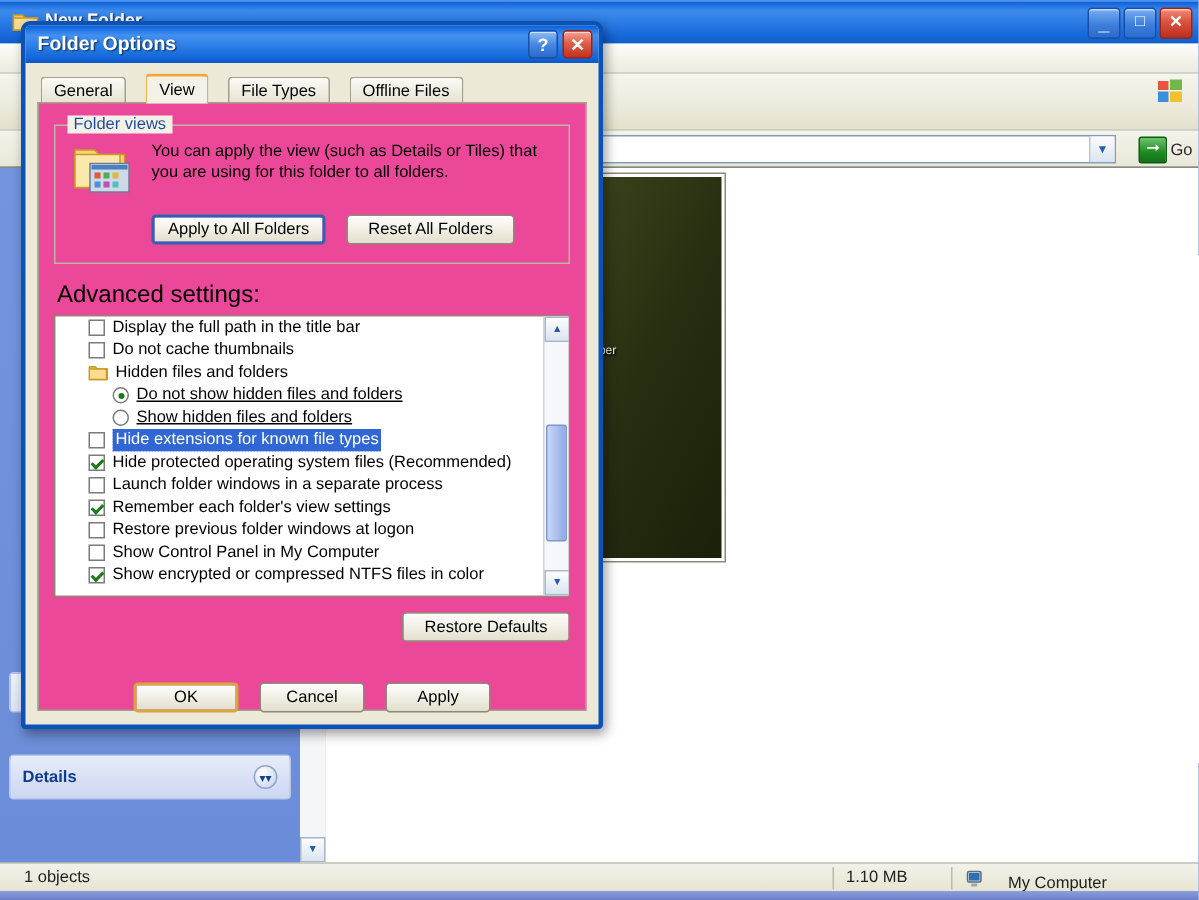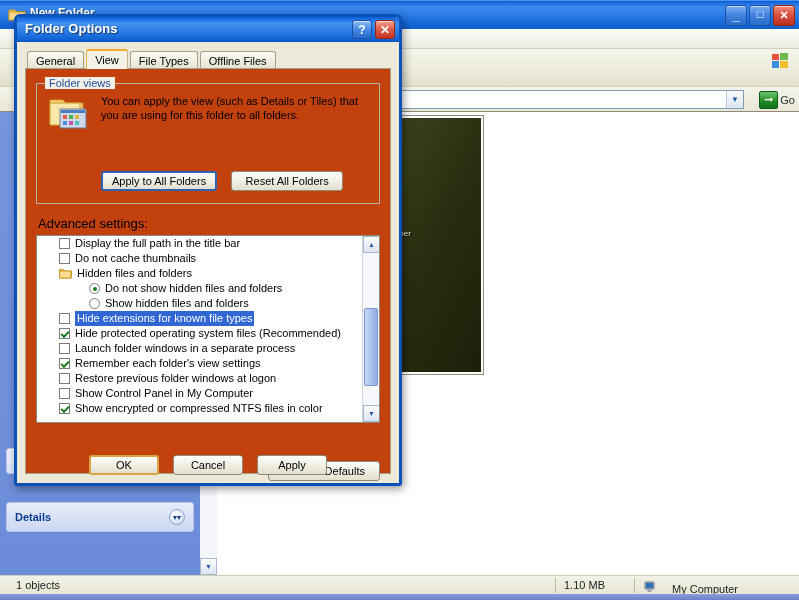--- a/index.html
+++ b/index.html
@@ -216,37 +216,37 @@
     border:1px solid #9c2414;
   }
   .dlg-btn .g {
     position:absolute; inset:0; display:flex; align-items:center; justify-content:center;
     color:#fff; font-weight:bold; font-size:12px;
   }
 
   .dlg-inner { padding:7px 8px 8px 8px; }
 
   
-  .tabstrip { display:flex; align-items:flex-end; height:20px; padding-left:2px; }
+  .tabstrip { display:flex; align-items:flex-end; height:20px; padding-left:2px;gap:11px; }
   .tab {
     height:18px; padding:0 8px; font-size:11px; color:#000;
     background:linear-gradient(to bottom,#fbfaf5,#e5e2d1);
     border:1px solid #a3a08c; border-bottom:none;
     border-radius:3px 3px 0 0;
     display:flex; align-items:center; margin-right:2px;
   }
   .tab.active {
     height:20px; background:#f4f2e8;
     border-color:#f0b74a #c8b68a #f4f2e8 #f0b74a;
     border-top:2px solid #f0a830;
     font-weight:normal;
     z-index:3; position:relative;
   }
   .tabpanel {
-    background:#c2410c;
+    background:#ec4899;
     border:1px solid #a3a08c;
     margin-top:-1px;
     padding:10px;
     height:406px;
     position:relative;
   }
 
   
   .fs {
     border:1px solid #b9b6a2; margin:4px 0 12px 0; padding:10px 10px 12px 10px;
@@ -259,36 +259,35 @@
   .fv-row { display:flex; gap:10px; }
   .fv-icon { width:44px; height:40px; flex:none; position:relative; }
   .fv-text { font-size:11px; color:#000; line-height:14px; }
   .fv-btns { display:flex; gap:14px; margin-top:9px; margin-left:54px; }
   .btn {
     font-family:"Liberation Sans", sans-serif; font-size:11px; color:#000;
     background:linear-gradient(to bottom,#fdfdfb 0%,#f2f0e6 48%,#e2dfcd 100%);
     border:1px solid #8d8a78; border-radius:3px;
     padding:3px 10px; min-width:112px; text-align:center;
     box-shadow:inset 0 1px 0 #ffffff;
-    margin-top:28px;
   }
   .btn.focus { border:2px solid #2d63b6; padding:2px 9px; }
   .btn.default-gold { border:2px solid #d8a640; padding:2px 9px; }
 
-  .adv-label { font-size:13px; color:#000; margin:0 0 4px 2px; }
+  .adv-label { font-size:16px; color:#000; margin:0 0 4px 2px; }
   .listbox {
     border:1px solid #8d8a78; background:#fff;
     height:188px; position:relative; overflow:hidden;
   }
   .lb-items { position:absolute; left:0; top:0; right:17px; }
   .lb-row {
     display:flex; align-items:center; gap:5px; height:15px; padding-left:22px;
     font-size:11px; color:#000; white-space:nowrap;
   }
-  .lb-row.indent { padding-left:52px; }
+  .lb-row.indent { padding-left:38px;text-decoration:underline; }
   .lb-row .lbl { line-height:15px; }
   .lb-row.selected .lbl {
     background:#3167d4; color:#fff; outline:1px dotted #ffffff; outline-offset:0px;
     padding:0 2px;
   }
   .cb {
     width:11px; height:11px; flex:none;
     background:#fff; border:1px solid #7b7b7b;
     position:relative;
   }

